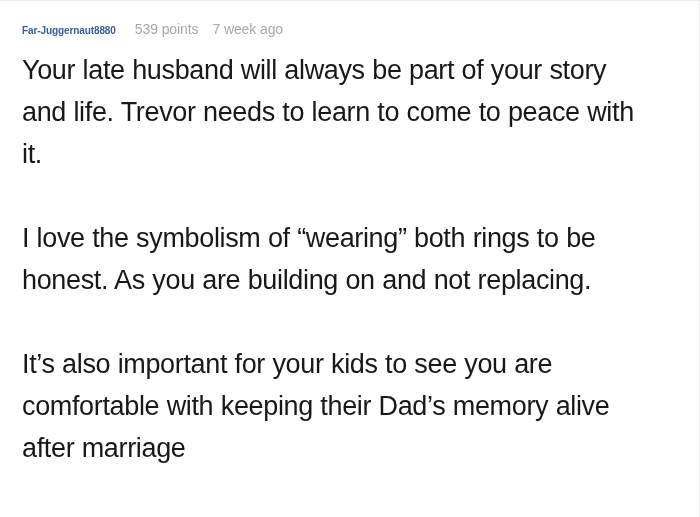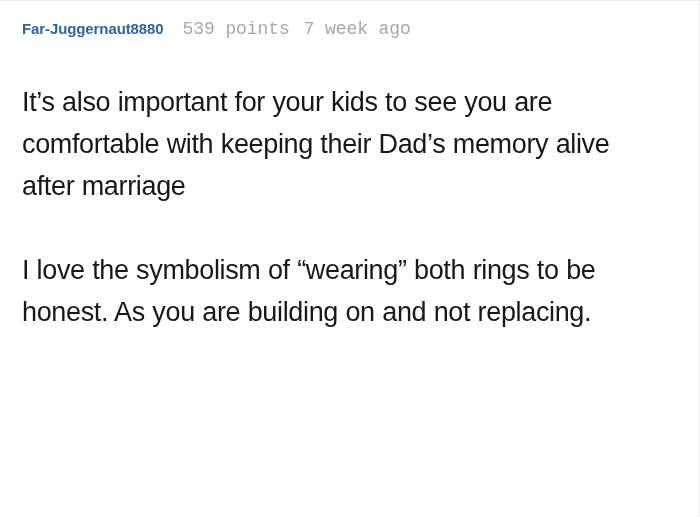--- a/index.html
+++ b/index.html
@@ -29,31 +29,30 @@
 
   
   #comment-header {
     display: block;
     white-space: nowrap;
     height: 20px;
     line-height: 20px;
     margin-bottom: 10px;
   }
   #comment-header .author {
-    font-size: 15px;
+    font-size: 10px;
     font-weight: bold;
     color: #36629b;
     letter-spacing: -0.1px;
   }
   #comment-header .meta {
-    font-size: 18px;
+    font-size: 14px;
     font-weight: normal;
     color: #a8a8a8;
     letter-spacing: -0.1px;
-    font-family: Liberation Mono, monospace;
   }
   #comment-header .gap-lg { display: inline-block; width: 19px; }
   #comment-header .gap-sm { display: inline-block; width: 14px; }
 
   
   #comment-body {
     font-size: 27px;
     line-height: 42px;
     color: #16181a;
     letter-spacing: -0.35px;
@@ -71,17 +70,18 @@
 </head>
 <body>
 
 <div id="comment-card">
 
   <div id="comment-header">
     <span class="author">Far-Juggernaut8880</span><span class="gap-lg"></span><span class="meta">539 points</span><span class="gap-sm"></span><span class="meta">7 week ago</span>
   </div>
 
   <div id="comment-body">
+    <p>Your late husband will always be part of your story and life. Trevor needs to learn to come to peace with it.</p>
+    <p class="spaced">I love the symbolism of “wearing” both rings to be honest. As you are building on and not replacing.</p>
     <p class="spaced">It’s also important for your kids to see you are comfortable with keeping their Dad’s memory alive after marriage</p>
-    <p class="spaced">I love the symbolism of “wearing” both rings to be honest. As you are building on and not replacing.</p>
   </div>
 
 </div>
 
 </body></html>

